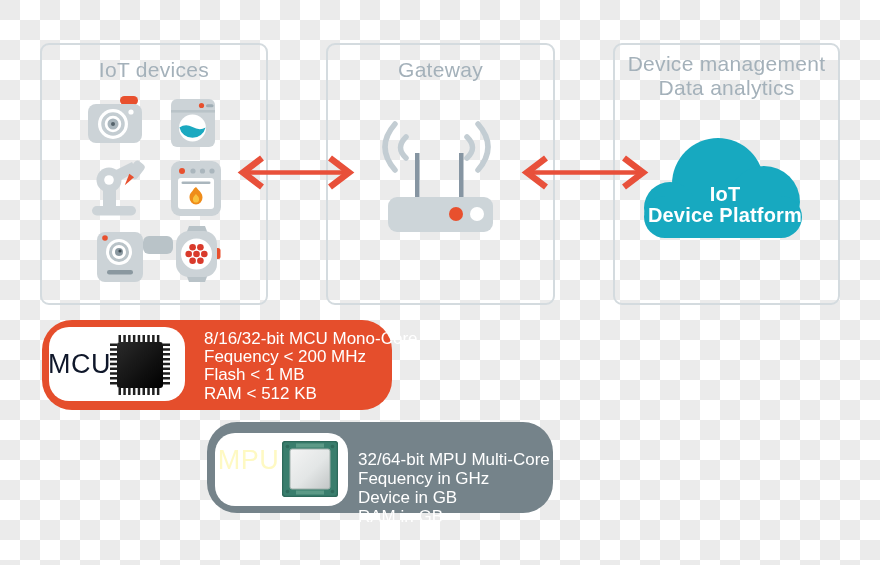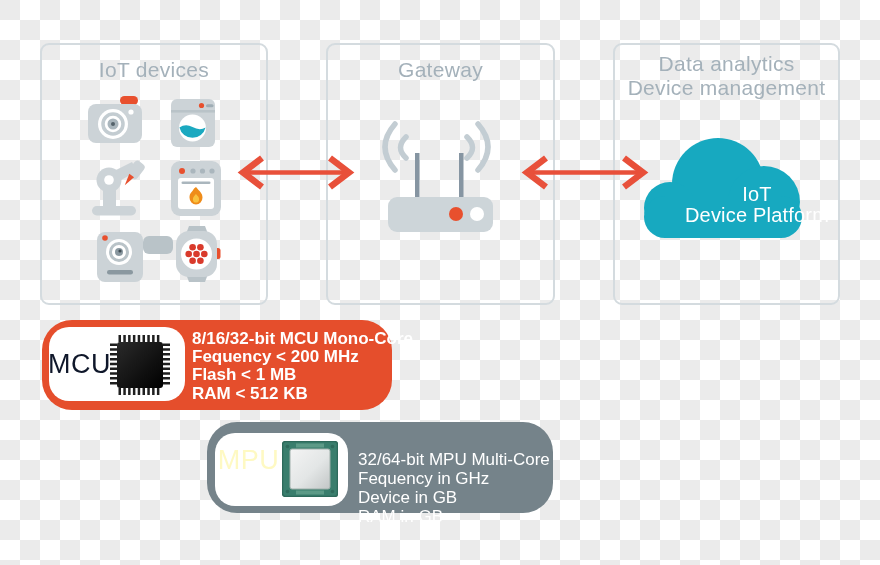--- a/index.html
+++ b/index.html
@@ -15,60 +15,60 @@
     border:2px solid #d4dbdf;border-radius:9px;background:transparent;
   }
   .panel-title{
     text-align:center;color:#a4b1ba;font-size:21px;line-height:24px;font-weight:400;
     margin-top:13px;letter-spacing:0.3px;
   }
   .panel-title.two-line{margin-top:7px;}
   
   .cloud-label{
     position:absolute;left:640px;top:184px;width:170px;text-align:center;
-    color:#ffffff;font-weight:normal;font-size:20px;line-height:21px;letter-spacing:0.2px;padding-left:32px;
+    color:#ffffff;font-weight:bold;font-size:20px;line-height:21px;letter-spacing:0.2px;
   }
   
   .card{position:absolute;border-radius:30px;}
   .card-inner{
     position:absolute;left:7px;top:7px;width:136px;height:74px;
     background:#ffffff;border-radius:20px;
   }
   .card-label{
     position:absolute;display:flex;align-items:center;justify-content:center;
     font-size:27px;letter-spacing:0.5px;
   }
   .card-specs{
     position:absolute;color:#ffffff;font-size:17px;line-height:18.2px;white-space:nowrap;
   }
   .mcu-card{left:42px;top:320px;width:350px;height:90px;}
   .mcu-card .card-label{left:7px;top:7px;width:61px;height:74px;color:#0f172a;}
-  .mcu-card .card-specs{left:150px;top:10px;font-weight:bold;}
+  .mcu-card .card-specs{left:162px;top:10px;}
   .mpu-card{left:207px;top:422px;width:346px;height:91px;}
   .mpu-card .card-inner{left:8px;top:11px;width:133px;height:73px;}
   .mpu-card .card-label{left:8px;top:11px;width:67px;height:54px;color:#fef9c3;}
   .mpu-card .card-specs{left:151px;top:28px;line-height:19px;}
 </style>
 </head>
 <body>
 
 <div class="stage">
 
   <div class="panel" style="left:40px;top:43px;width:228px;height:262px;">
     <div class="panel-title">IoT devices</div>
   </div>
 
   <div class="panel" style="left:326px;top:43px;width:229px;height:262px;">
     <div class="panel-title">Gateway</div>
   </div>
 
   <div class="panel" style="left:613px;top:43px;width:227px;height:262px;">
     <div class="panel-title two-line">
+      <div>Device management</div>
       <div>Data analytics</div>
-      <div>Device management</div>
     </div>
   </div>
 
   <svg class="abs" style="left:87px;top:96px;" width="56" height="48" viewBox="0 0 56 48">
     <rect x="33" y="0" width="18" height="9" rx="4.5" fill="#e8502e"></rect>
     <rect x="1" y="8" width="54" height="39" rx="8" fill="#ccd3d7"></rect>
     <circle cx="44" cy="16" r="2.6" fill="#ffffff"></circle>
     <circle cx="26" cy="28" r="15" fill="#ffffff"></circle>
     <circle cx="26" cy="28" r="10" fill="none" stroke="#c3ccd1" stroke-width="3.5"></circle>
     <circle cx="26" cy="28" r="5.5" fill="#aab6bd"></circle>

